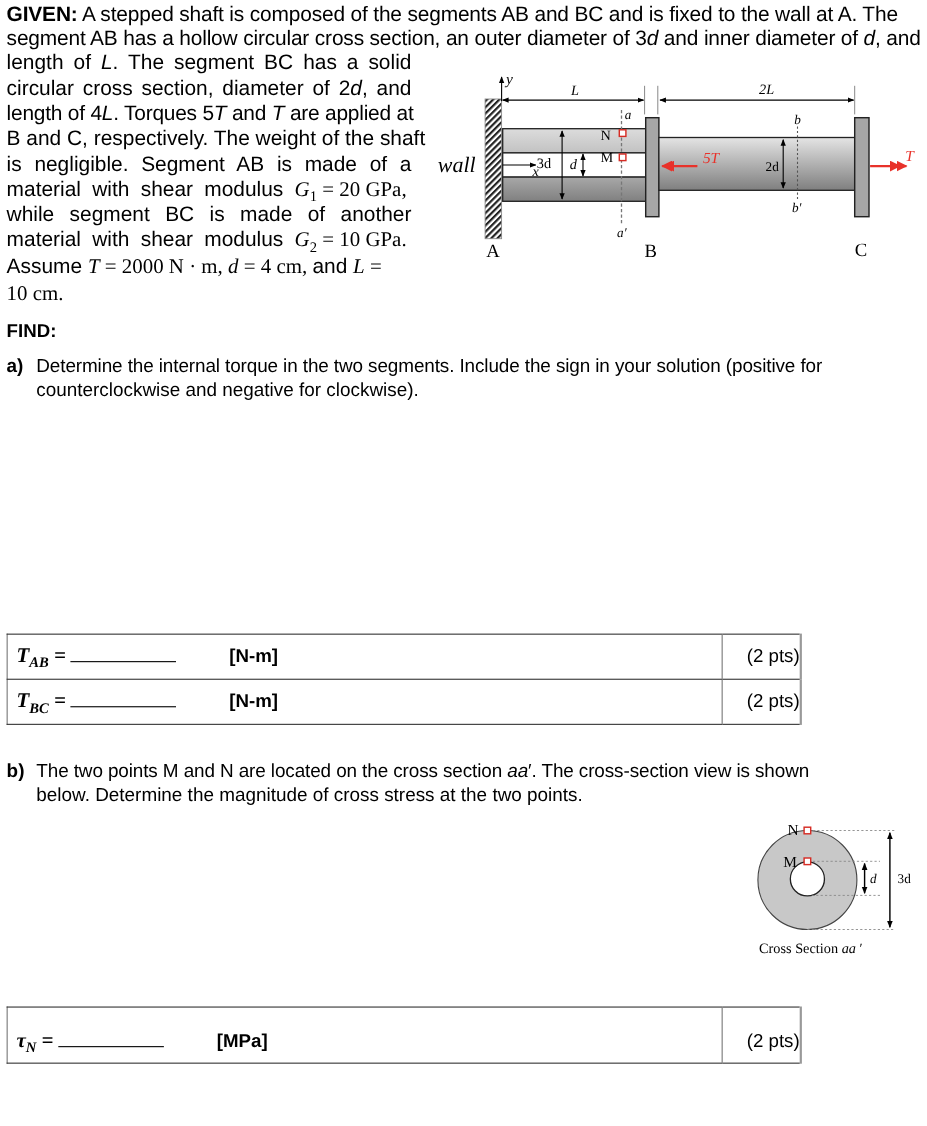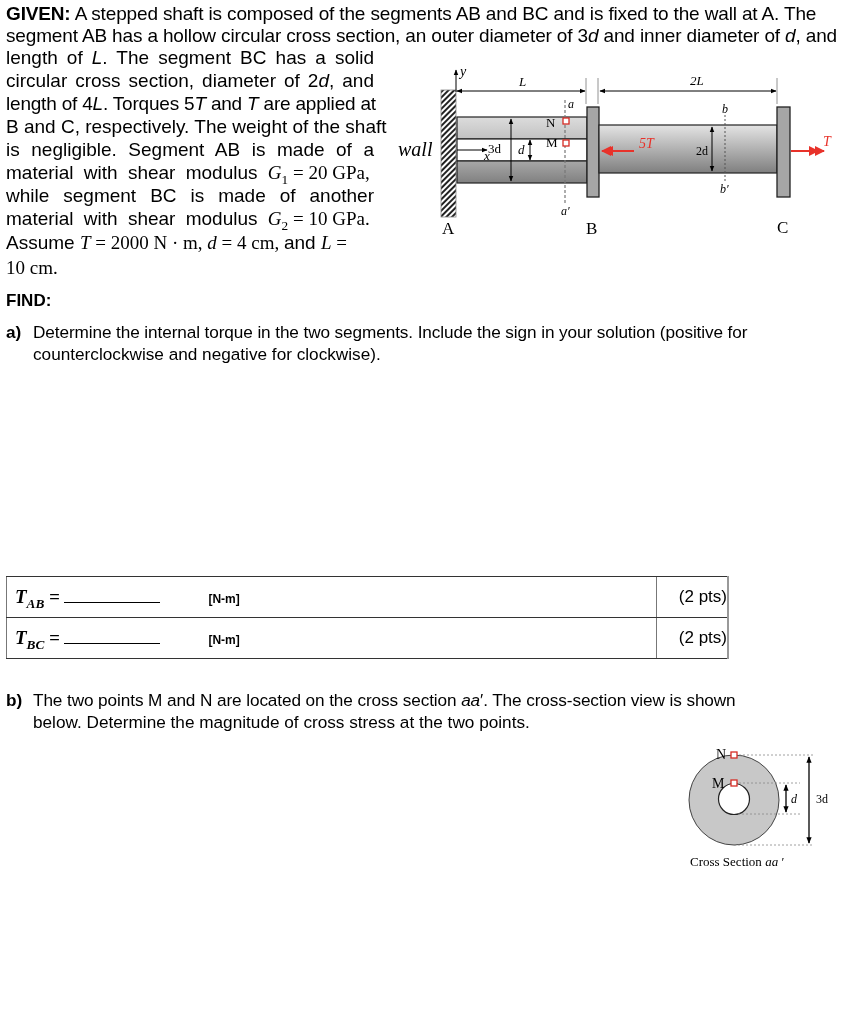--- a/index.html
+++ b/index.html
@@ -13,21 +13,21 @@
   .math { font-family:"Liberation Serif", serif; font-style:italic; }
   .mathr { font-family:"Liberation Serif", serif; }
   sub { font-size:70%; line-height:0; }
   .para { position:absolute; font-size:17.2px; line-height:22px; }
   table.ans { position:absolute; left:6px; width:723px; border-collapse:collapse; }
   table.ans td { border-top:1.5px solid #333; border-bottom:1.5px solid #333; padding:0; vertical-align:middle; }
   table.ans td.first { border-left:1.5px solid #777; }
   table.ans td.pts { border-left:1.5px solid #777; border-right:2px solid #999; width:70px; text-align:right; font-size:17px; }
   .lhs { display:inline-block; font-family:"Liberation Serif", serif; font-weight:bold; font-style:italic; font-size:19px; }
   .blank { display:inline-block; width:96px; border-bottom:1.2px solid #000; height:12px; margin-left:4px; }
-  .unit { font-weight:bold; font-size:12px; }
+  .unit { font-weight:bold; font-size:17px; }
 </style>
 </head>
 <body>
 
 <div class="line" style="top:3px; letter-spacing:-0.15px;">
   <span class="b">GIVEN:</span><span> A stepped shaft is composed of the segments AB and BC and is fixed to the wall at A. The</span>
 </div>
 <div class="line" style="top:25px; letter-spacing:-0.15px;">
   <span>segment AB has a hollow circular cross section, an outer diameter of 3</span><span class="i">d</span><span> and inner diameter of </span><span class="i">d</span><span>, and</span>
 </div>
@@ -204,14 +204,21 @@
   <text x="716" y="759" font-family="Liberation Serif, serif" font-size="14">N</text>
   <rect x="731" y="752" width="6" height="6" fill="#fff" stroke="#d62c24" stroke-width="1.3"></rect>
   <text x="712" y="788" font-family="Liberation Serif, serif" font-size="14">M</text>
   <rect x="731" y="780" width="6" height="6" fill="#fff" stroke="#d62c24" stroke-width="1.3"></rect>
 
   <text x="690" y="866" font-family="Liberation Serif, serif" font-size="13"><tspan>Cross Section </tspan><tspan font-style="italic">aa</tspan><tspan> ′</tspan></text>
 </svg>
 
 <table class="ans" style="top:915px;">
   <tbody>
+  <tr style="height:51px;">
+    <td class="first" style="padding-left:8px; padding-top:12px;">
+      <span class="lhs"><span>τ</span><sub>N</sub> =</span><span class="blank"></span>
+      <span class="unit" style="margin-left:44px;">[MPa]</span>
+    </td>
+    <td class="pts" style="padding-top:12px;">(2 pts)</td>
+  </tr>
 </tbody>
   </table>
 
 </body></html>

